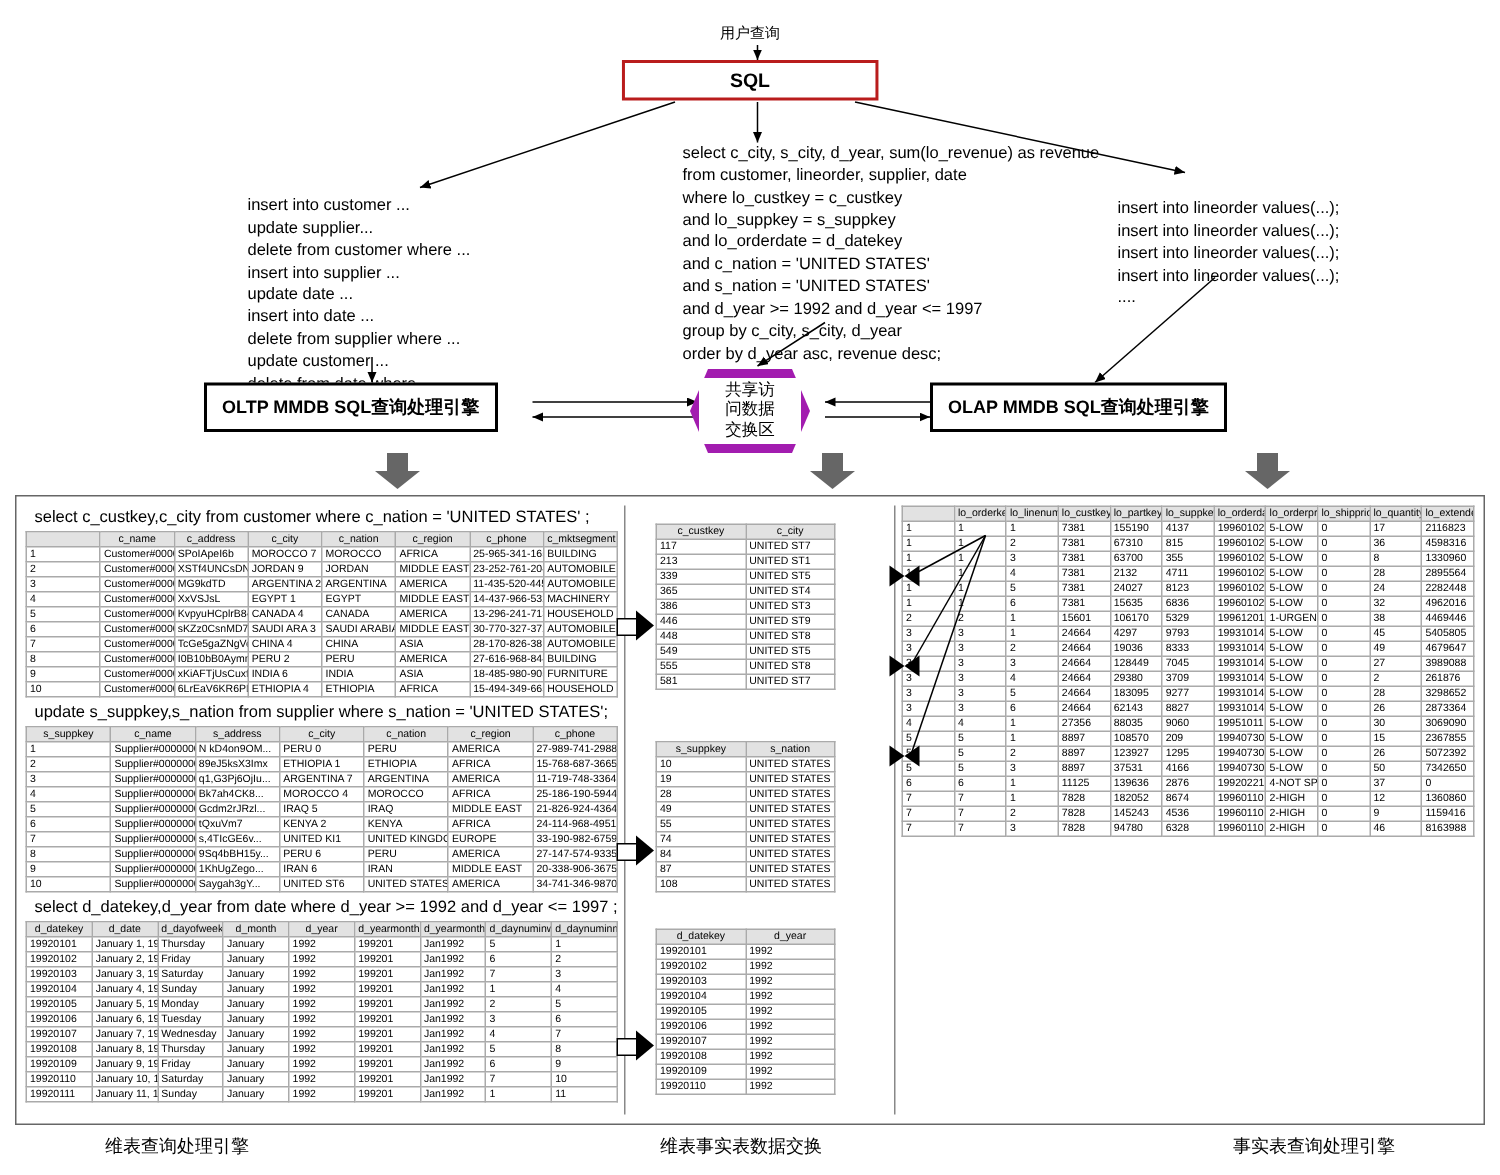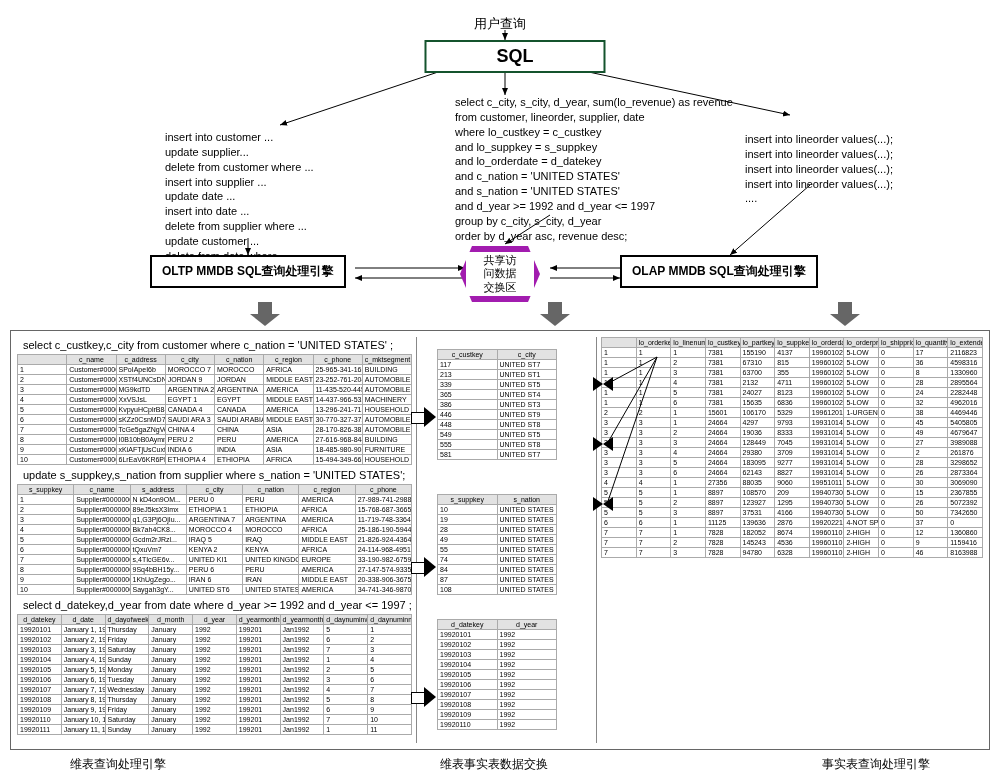--- a/index.html
+++ b/index.html
@@ -1,25 +1,25 @@
 <!DOCTYPE html>
 <html><head>
 <meta charset="utf-8">
 <style>
 * { margin: 0; padding: 0; box-sizing: border-box; }
 body { font-family: "SimSun", Arial, sans-serif; font-size: 10px; background: #fff; width: 1000px; padding: 10px; }
 .top-section { position: relative; height: 290px; }
-.user-query { position: absolute; left: 50%; transform: translateX(-50%); top: 5px; font-size: 13px; font-family: Liberation Serif, serif; }
-.sql-box { position: absolute; left: 50%; transform: translateX(-50%); top: 30px; border: 2px solid #14532d; padding: 4px 70px; font-size: 18px; font-weight: bold; background: #fff; margin-left: 15px; }
+.user-query { position: absolute; left: 50%; transform: translateX(-50%); top: 5px; font-size: 10px; font-family: Liberation Serif, serif; }
+.sql-box { position: absolute; left: 50%; transform: translateX(-50%); top: 30px; border: 2px solid #b91c1c; padding: 4px 70px; font-size: 13px; font-weight: bold; background: #fff; }
 .branch-text { position: absolute; font-size: 11px; line-height: 1.35; white-space: pre; }
 .branch-left { left: 155px; top: 120px; }
 .branch-mid { left: 445px; top: 85px; }
 .branch-right { left: 735px; top: 122px; }
 .engine-box { position: absolute; border: 2px solid #000; padding: 6px 10px; font-size: 12px; font-weight: bold; background: #fff; }
-.engine-oltp { left: 140px; top: 245px; }
+.engine-oltp { left: 126px; top: 245px; }
 .engine-olap { left: 610px; top: 245px; }
 .share-box { position: absolute; left: 50%; transform: translateX(-50%); top: 236px; width: 80px; height: 56px; text-align: center; font-size: 11px; display: flex; align-items: center; justify-content: center; }
 .share-hex { border: 6px solid #a21caf; clip-path: polygon(15% 0, 85% 0, 100% 50%, 85% 100%, 15% 100%, 0 50%); width: 100%; height: 100%; display: flex; align-items: center; justify-content: center; line-height: 1.2; }
 
 .mid-section { position: relative; border: 1px solid #666; padding: 6px; min-height: 420px; display: flex; }
 .col-left { width: 400px; padding-right: 4px; border-right: 1px solid #888; }
 .col-mid { width: 180px; padding: 0 4px; border-right: 1px solid #888; }
 .col-right { flex: 1; padding-left: 4px; }
 
 .query-label { font-size: 11px; margin: 2px 0 3px 6px; }

